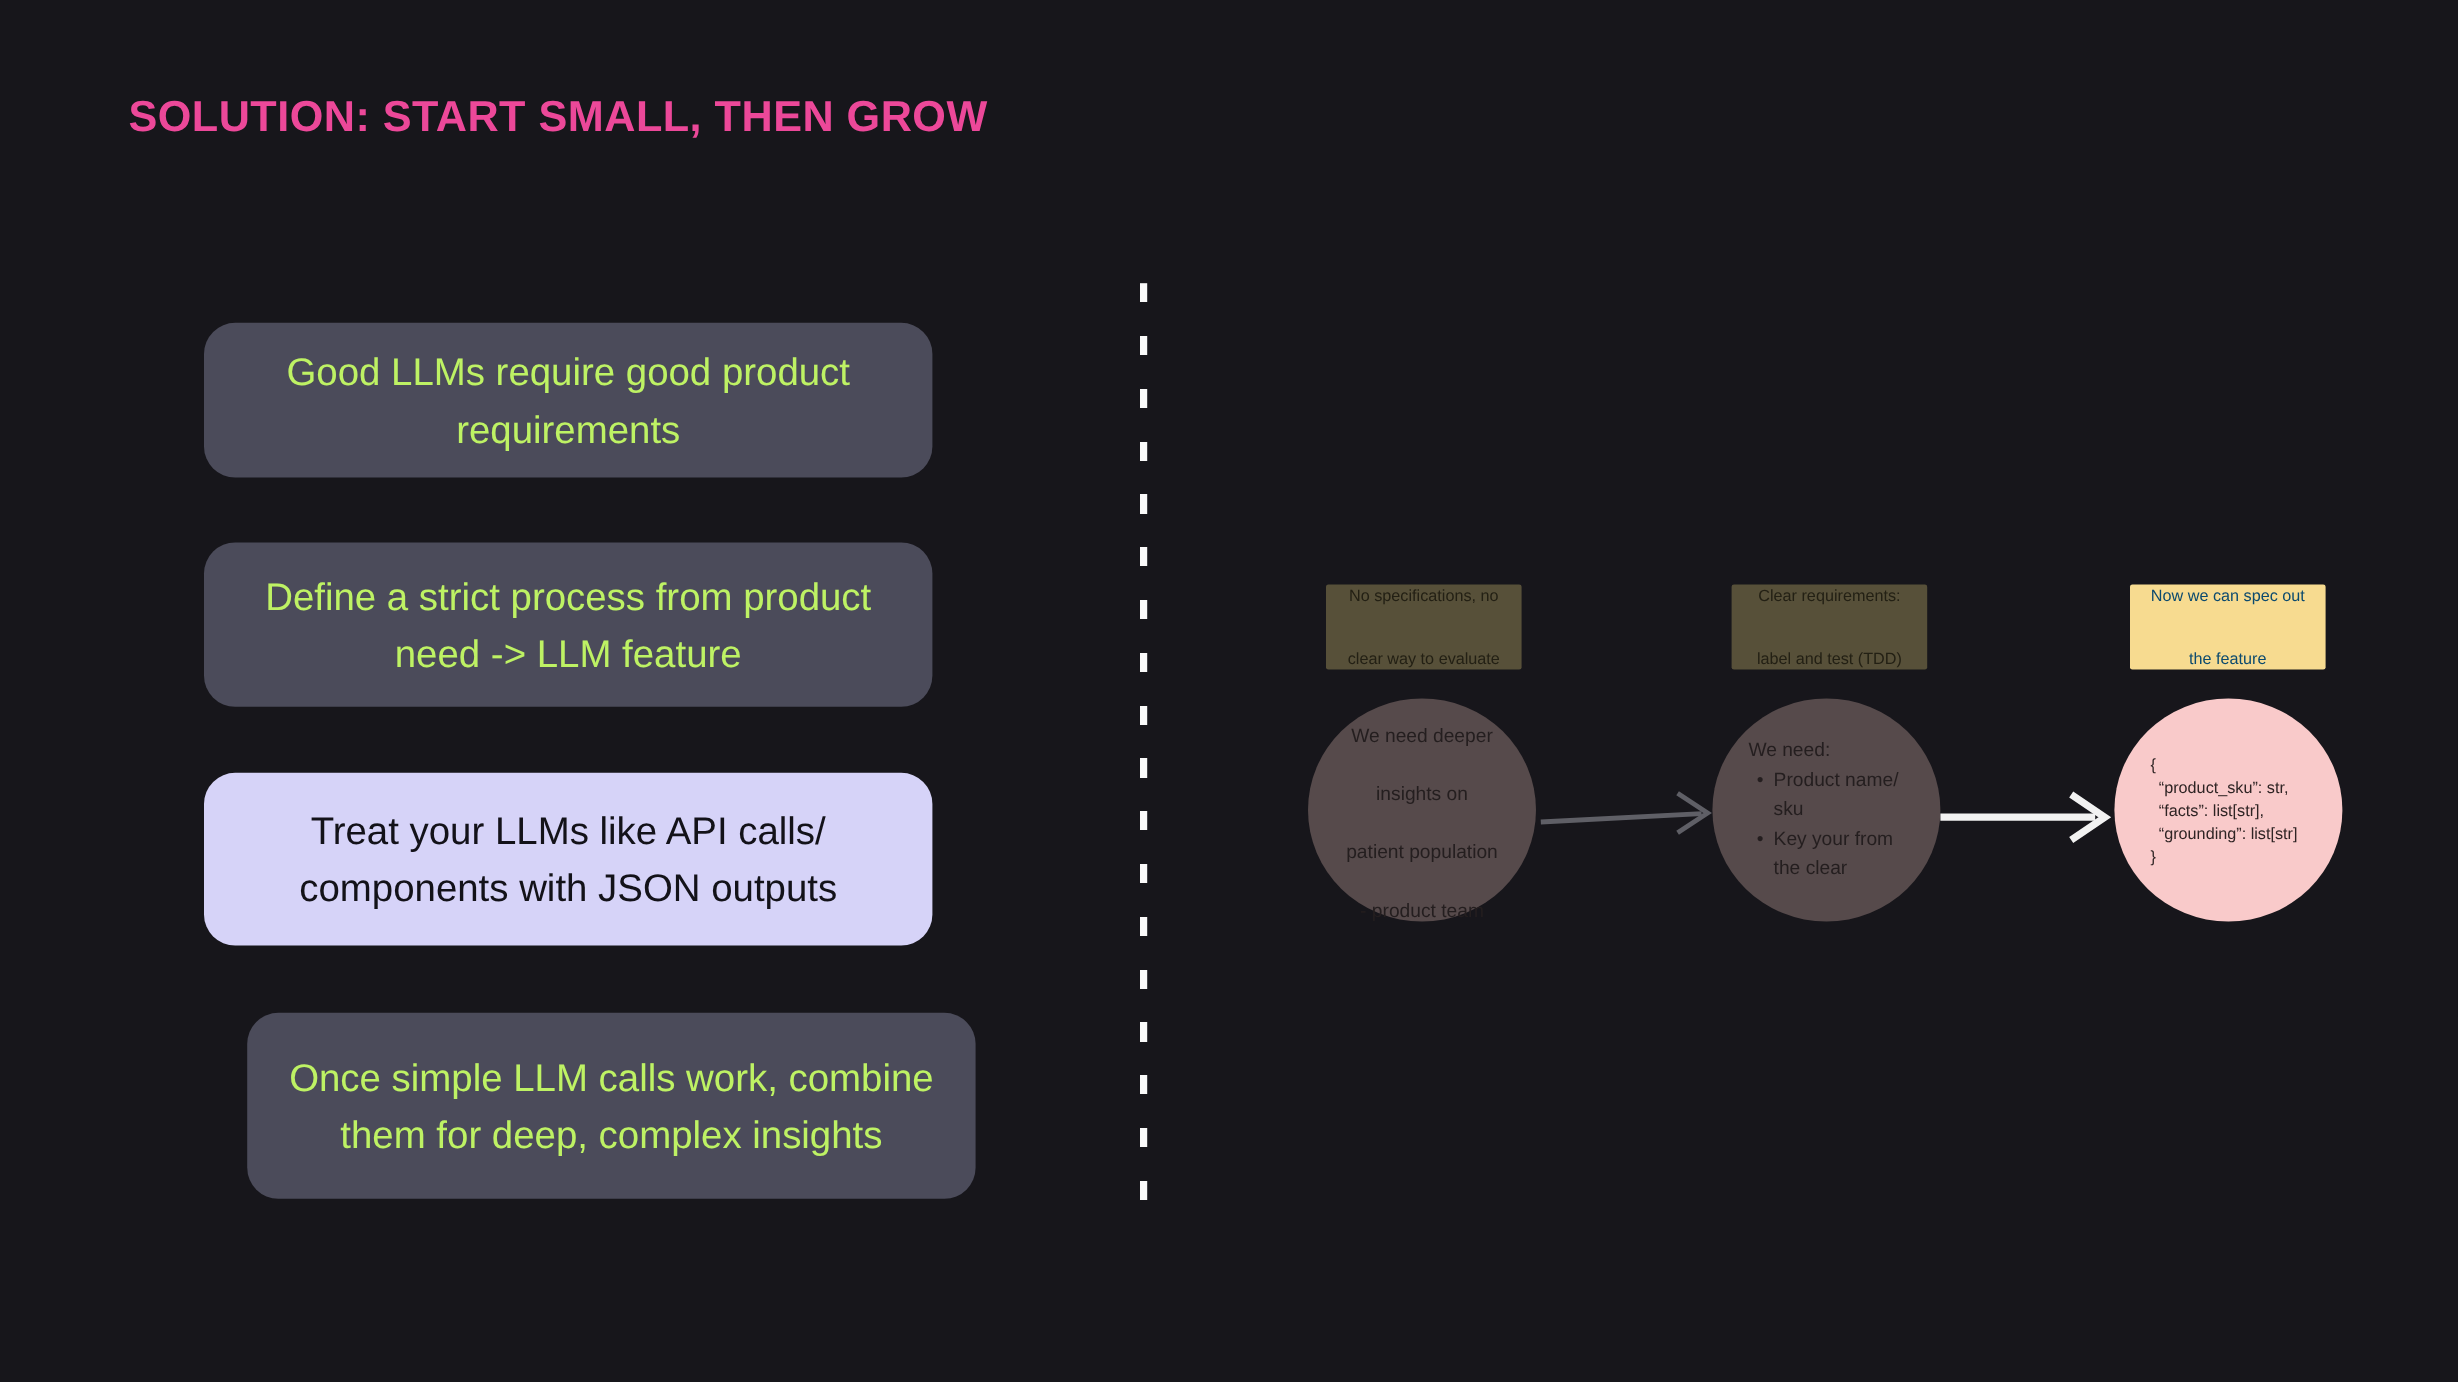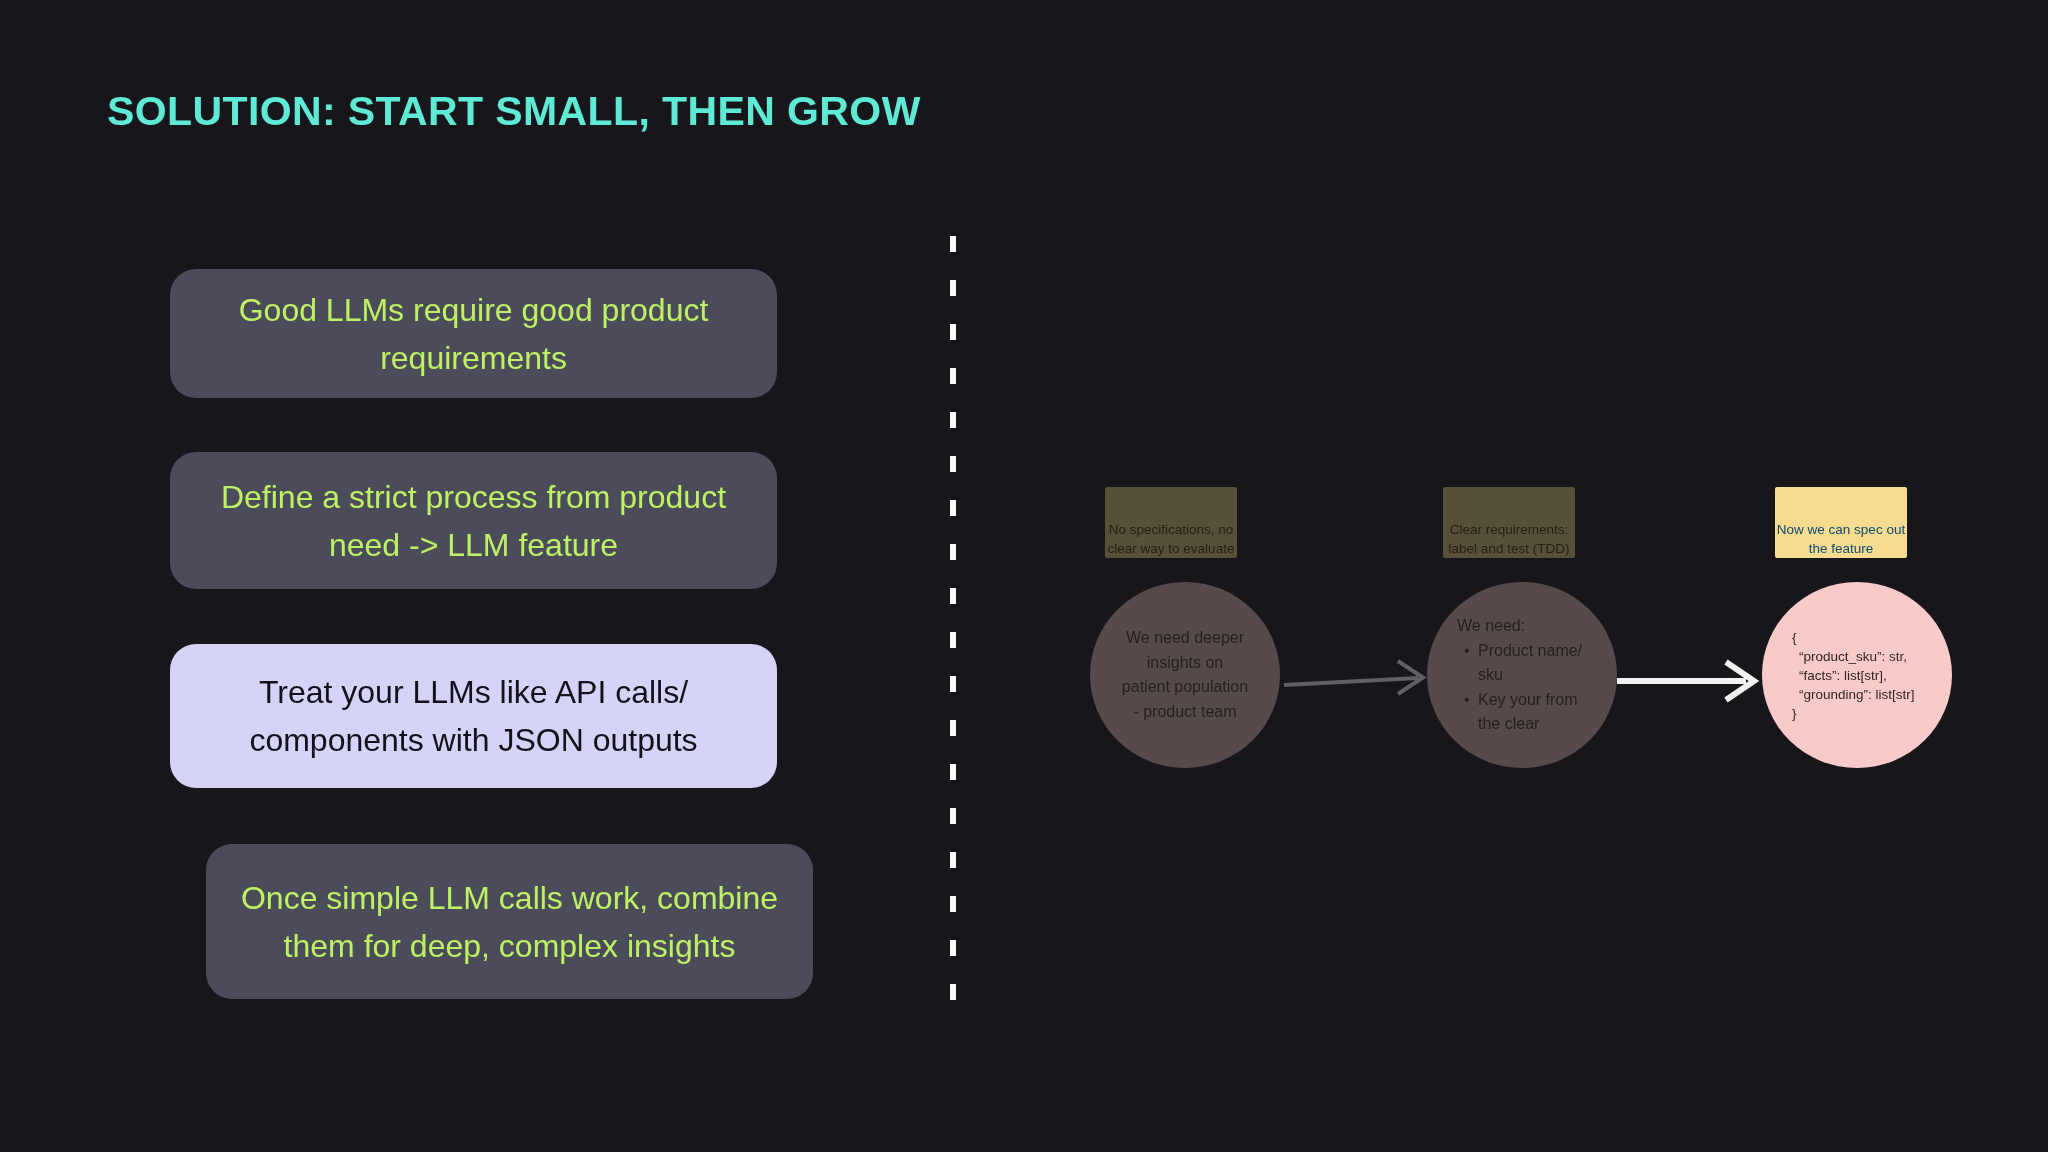--- a/index.html
+++ b/index.html
@@ -6,23 +6,23 @@
   .slide {
     position: relative;
     width: 2048px; height: 1152px;
     background: #17161B;
     font-family: "Liberation Sans", sans-serif;
     overflow: hidden;
   }
 
   
   .title {
-    position: absolute; left: 107px; top: 88px;
-    font-size: 41px; font-weight: 700; letter-spacing: 0.4px;
-    color: #5eead4;
+    position: absolute; left: 107px; top: 76px;
+    font-size: 36px; font-weight: 700; letter-spacing: 0.4px;
+    color: #ec4899;
   }
 
   
   .card {
     position: absolute; left: 170px; width: 607px;
     background: #4B4B5A; border-radius: 26px;
     display: flex; align-items: center; justify-content: center;
     text-align: center;
   }
   .card-text { font-size: 32px; line-height: 48px; color: #bef264; }
@@ -36,22 +36,22 @@
 
   
   .divider {
     position: absolute; left: 950px; top: 236px;
     width: 6px; height: 782px;
     background: repeating-linear-gradient(to bottom, #FAFAFA 0px 16px, transparent 16px 44px);
   }
 
   
   .note {
-    position: absolute; top: 487px; width: 132px; height: 71px;
-    display: flex; flex-direction: column; justify-content: flex-end;
+    position: absolute; top: 487px; width: 163px; height: 71px;
+    display: flex; flex-direction: column; justify-content: space-between;
     text-align: center; font-size: 13.5px; line-height: 19px;
     border-radius: 2px;
   }
   .note .line { display: block; }
   .note.olive { background: #575039; color: #232014; }
   .note.yellow { background: #F7DB90; color: #0c4a6e; }
   .note.n1 { left: 1105px; }
   .note.n2 { left: 1443px; }
   .note.n3 { left: 1775px; }
 
@@ -63,21 +63,21 @@
   .bubble.mauve { background: #564A4B; color: #241E1F; }
   .bubble.pink  { background: #F9CACA; color: #2F2424; }
   .bubble.b1 { left: 1090px; }
   .bubble.b2 { left: 1427px; }
   .bubble.b3 { left: 1762px; }
 
   .bubble.centered {
     display: flex; align-items: center; justify-content: center;
     text-align: center; font-size: 16px; line-height: 24.5px;
   }
-  .bubble.centered .line { display: block; }
+  .bubble.centered .line { display: block; margin-top: 24px; }
 
   .bubble.bulleted { padding: 32px 0 0 30px; font-size: 16px; line-height: 24.5px; }
   .bullet-row { display: flex; }
   .bullet-dot { width: 21px; padding-left: 7px; box-sizing: border-box; flex: none; }
   .bullet-text span { display: block; }
 
   .bubble.code {
     display: flex; flex-direction: column; justify-content: center;
     padding-left: 30px; font-size: 13.5px; line-height: 19px;
   }

